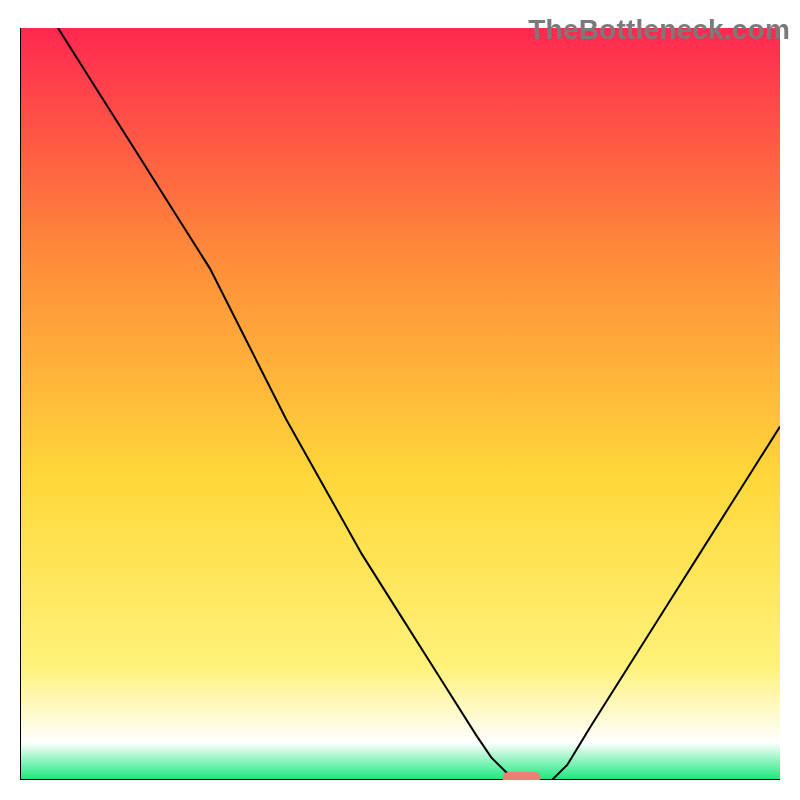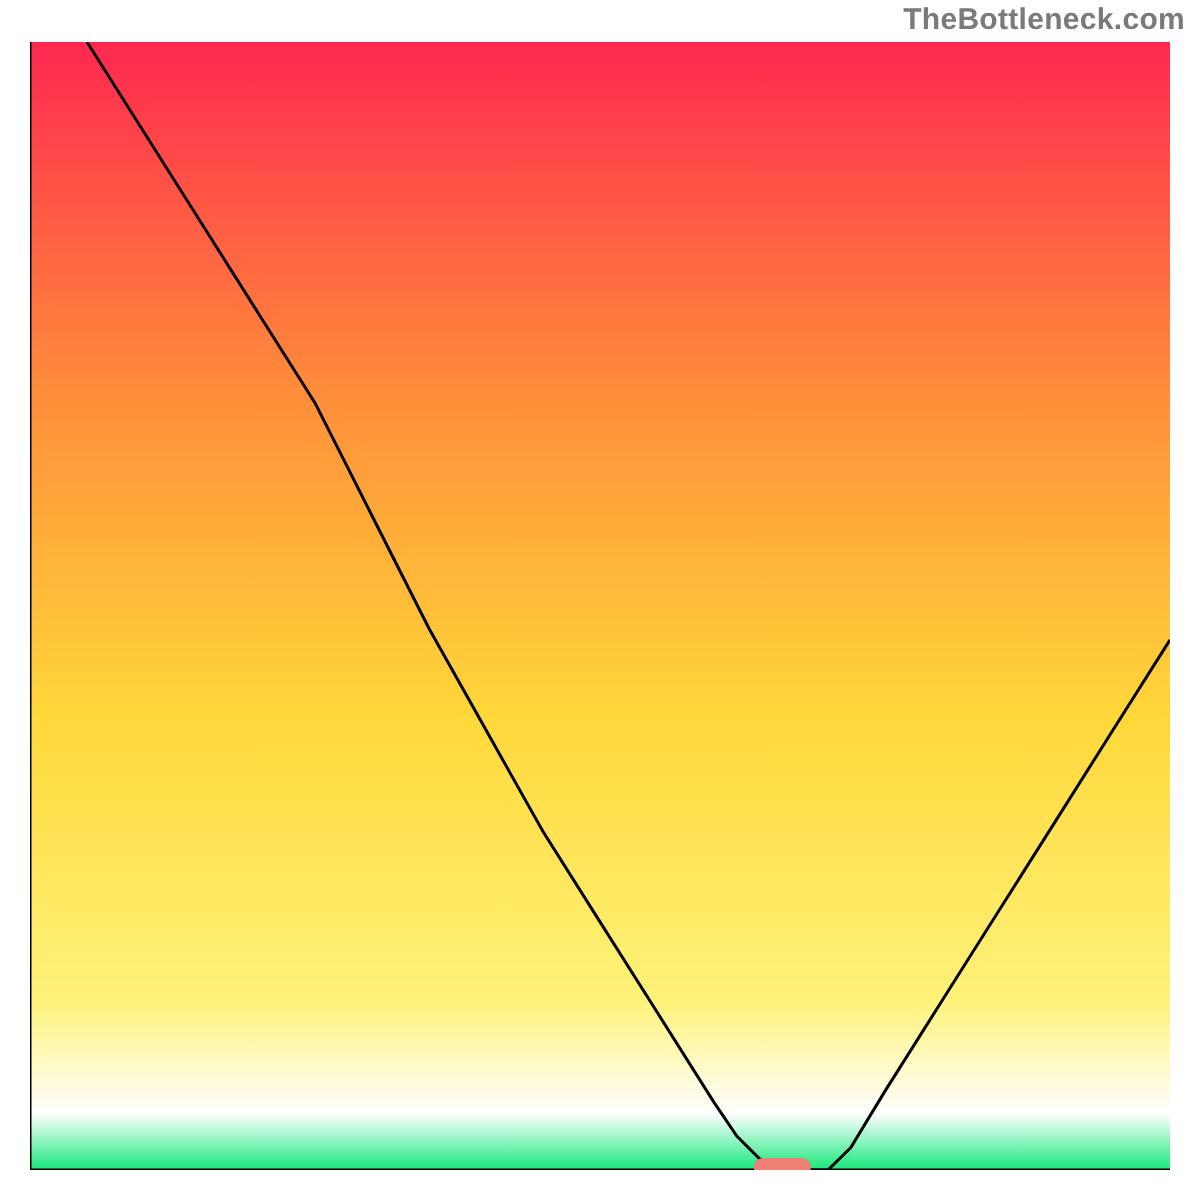--- a/index.html
+++ b/index.html
@@ -6,23 +6,23 @@
   body {
     width: 800px;
     height: 800px;
     background: #ffffff;
     font-family: Arial, Helvetica, sans-serif;
     position: relative;
     overflow: hidden;
   }
   .watermark {
     position: absolute;
-    top: 2px;
+    top: 14px;
     right: 10px;
-    font-size: 20px;
+    font-size: 28px;
     font-weight: 600;
     color: #7a7a7a;
     letter-spacing: 0.2px;
     z-index: 10;
   }
   .chart-container {
     position: absolute;
     left: 20px;
     top: 28px;
     width: 760px;

